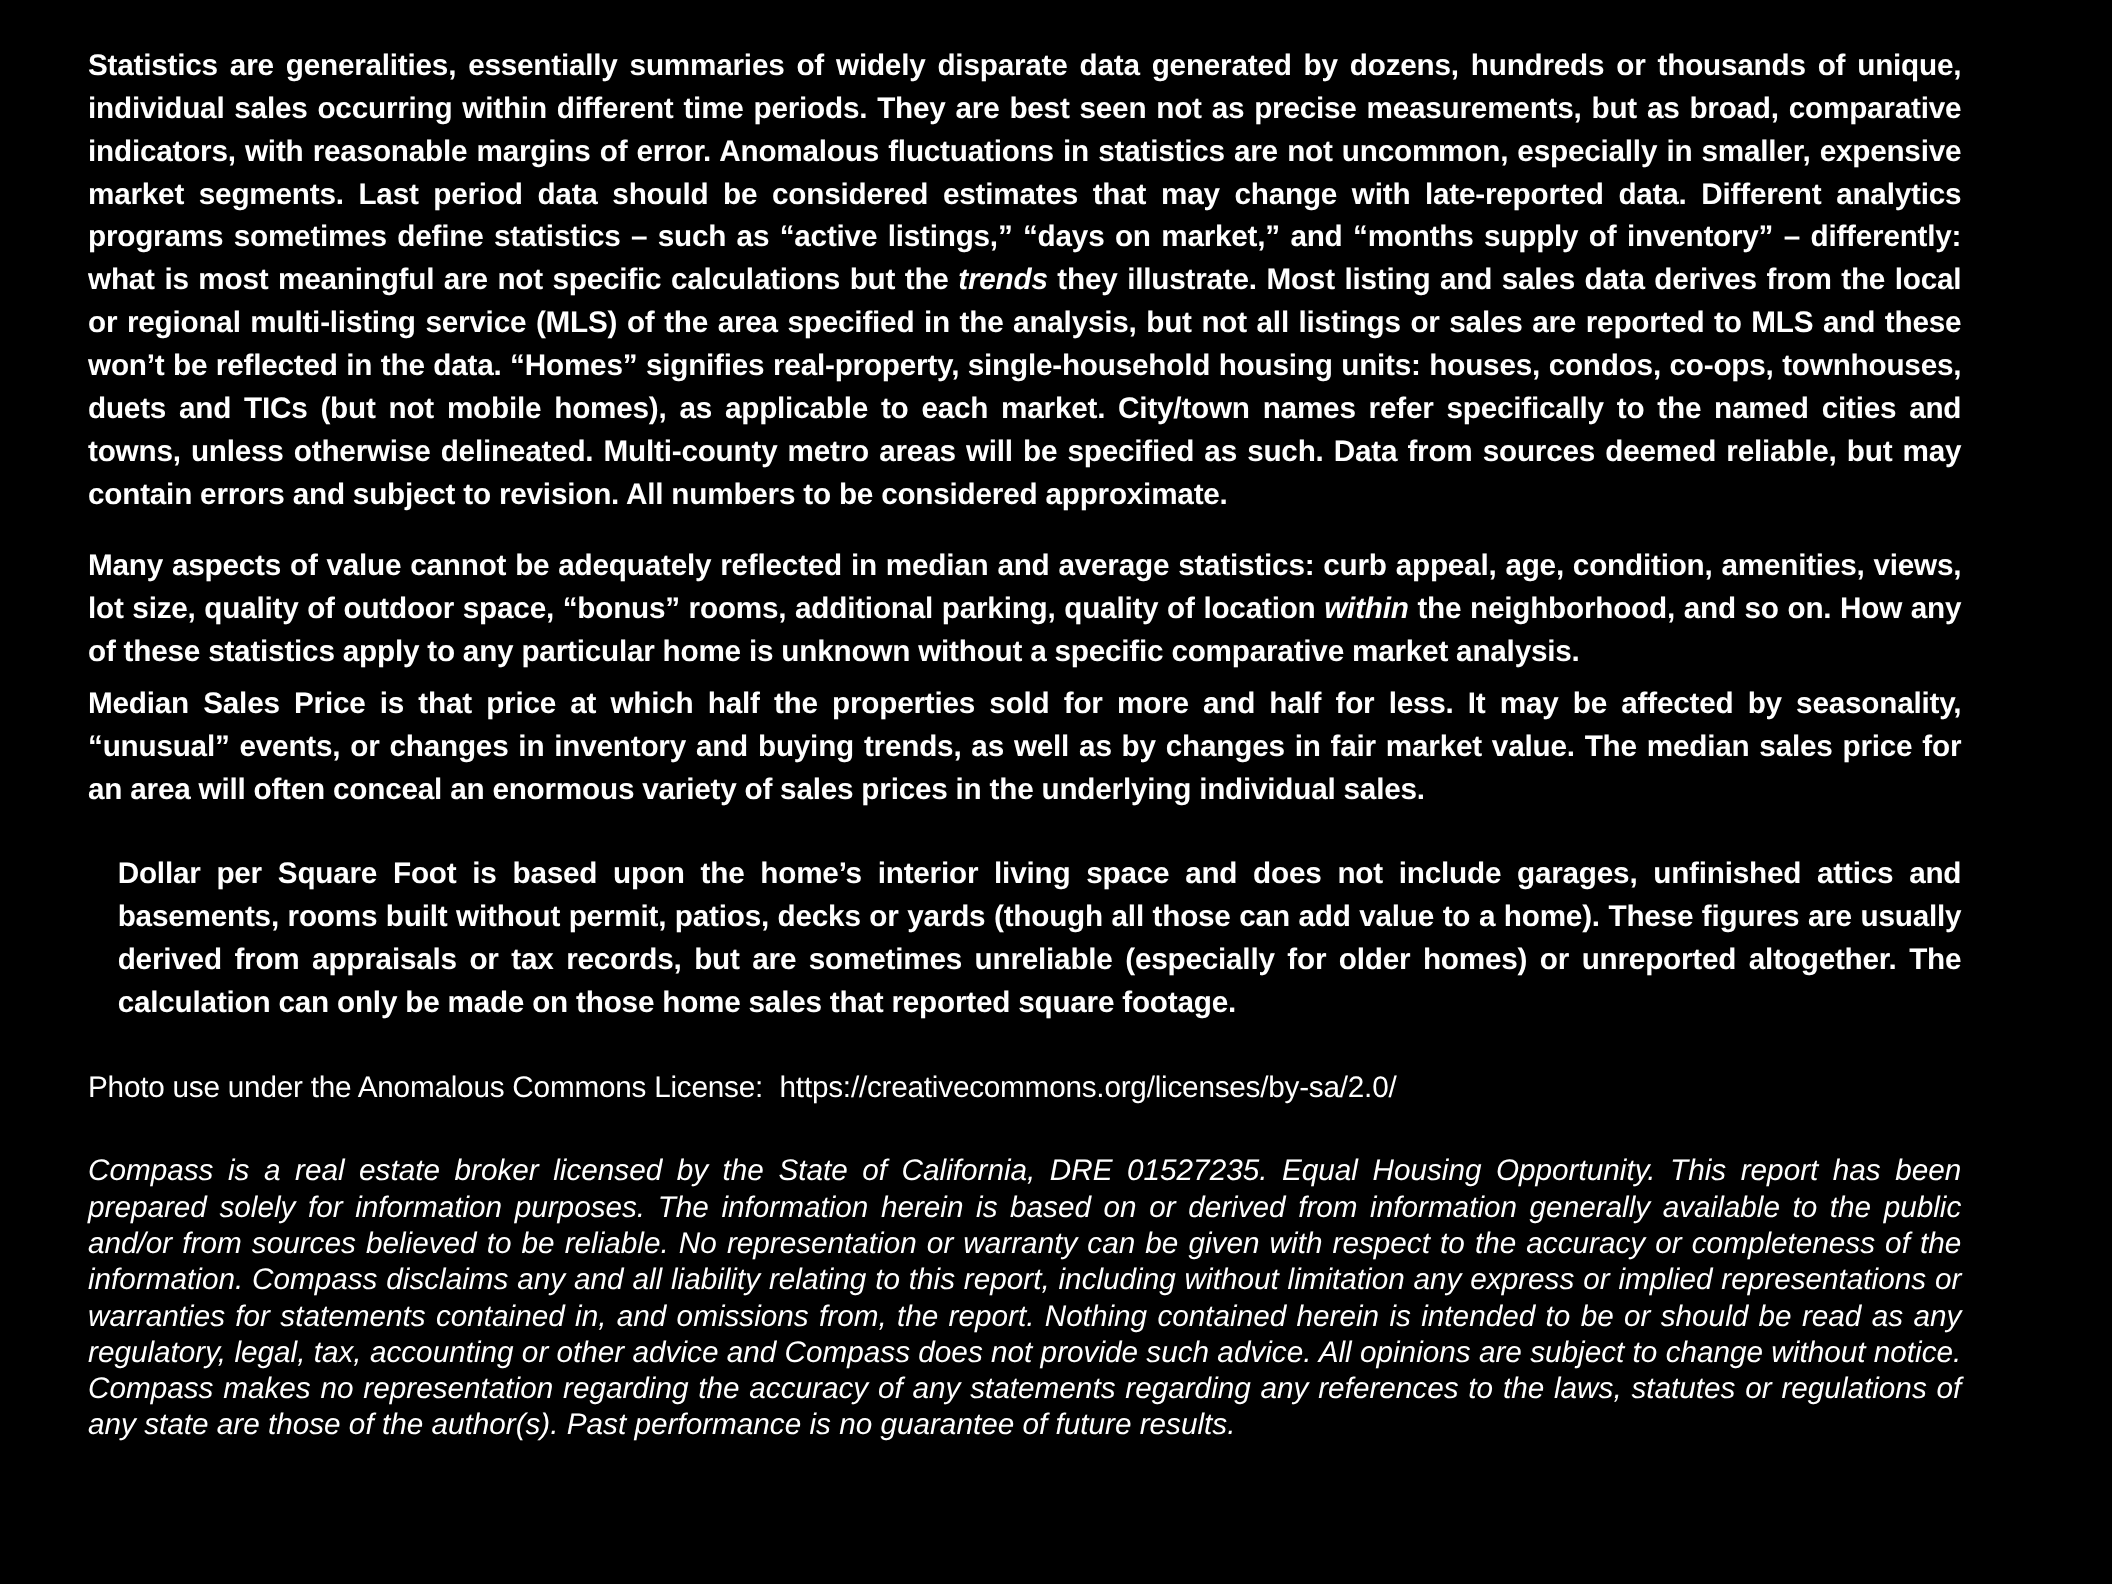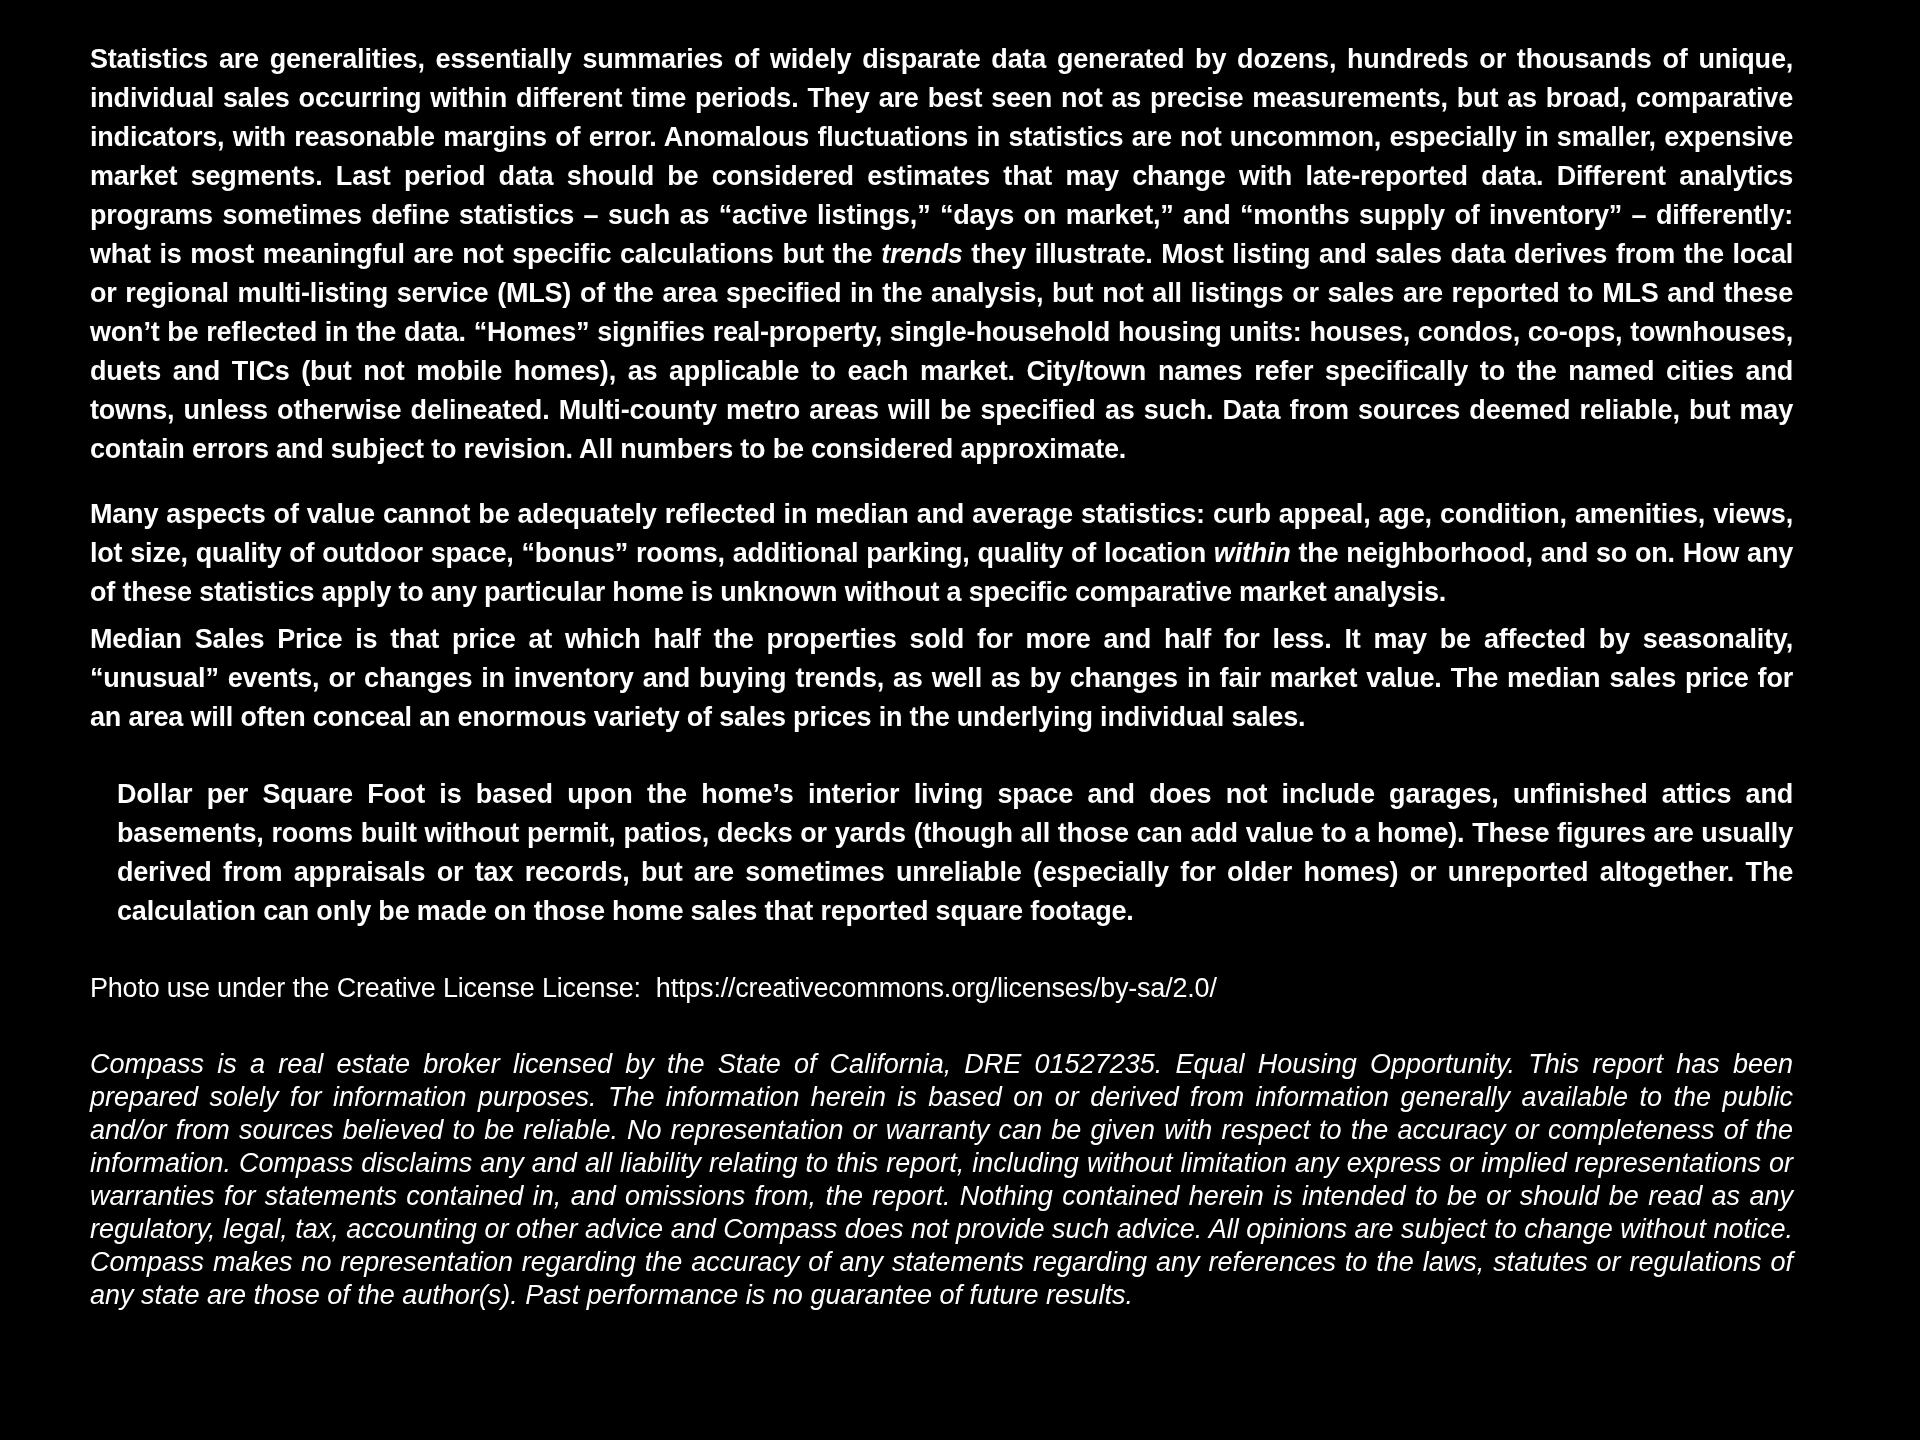--- a/index.html
+++ b/index.html
@@ -11,21 +11,21 @@
   body {
     width: 1920px;
     height: 1440px;
     position: relative;
     overflow: hidden;
     font-family: "Liberation Sans", "DejaVu Sans", sans-serif;
     -webkit-font-smoothing: antialiased;
   }
   .page {
     position: absolute;
-    left: 90px;
+    left: 80px;
     top: 40px;
     width: 1703px;
     color: #ffffff;
   }
   p {
     margin: 0;
     padding: 0;
   }
   .para-bold {
     font-size: 27px;
@@ -67,18 +67,18 @@
 
   <p class="para-bold"><span>Statistics are generalities, essentially summaries of widely disparate data generated by dozens, hundreds or thousands of unique, individual sales occurring within different time periods. They are best seen not as precise measurements, but as broad, comparative indicators, with reasonable margins of error. Anomalous fluctuations in statistics are not uncommon, especially in smaller, expensive market segments. Last period data should be considered estimates that may change with late-reported data. Different analytics programs sometimes define statistics – such as “active listings,” “days on market,” and “months supply of inventory” – differently: what is most meaningful are not specific calculations but the </span><span class="it">trends</span><span> they illustrate. Most listing and sales data derives from the local or regional multi-listing service (MLS) of the area specified in the analysis, but not all listings or sales are reported to MLS and these won’t be reflected in the data. “Homes” signifies real-property, single-household housing units: houses, condos, co-ops, townhouses, duets and TICs (but not mobile homes), as applicable to each market. City/town names refer specifically to the named cities and towns, unless otherwise delineated. Multi-county metro areas will be specified as such. Data from sources deemed reliable, but may contain errors and subject to revision. All numbers to be considered approximate.</span></p>
 
   <p class="para-bold gap-lg"><span>Many aspects of value cannot be adequately reflected in median and average statistics: curb appeal, age, condition, amenities, views, lot size, quality of outdoor space, “bonus” rooms, additional parking, quality of location </span><span class="it">within</span><span> the neighborhood, and so on. How any of these statistics apply to any particular home is unknown without a specific comparative market analysis.</span></p>
 
   <p class="para-bold gap-sm"><span>Median Sales Price is that price at which half the properties sold for more and half for less. It may be affected by seasonality, “unusual” events, or changes in inventory and buying trends, as well as by changes in fair market value. The median sales price for an area will often conceal an enormous variety of sales prices in the underlying individual sales.</span></p>
 
   <p class="para-bold gap-xl"><span>Dollar per Square Foot is based upon the home’s interior living space and does not include garages, unfinished attics and basements, rooms built without permit, patios, decks or yards (though all those can add value to a home). These figures are usually derived from appraisals or tax records, but are sometimes unreliable (especially for older homes) or unreported altogether. The calculation can only be made on those home sales that reported square footage.</span></p>
 
   <p class="photo-line">
-    <span>Photo use under the Creative License License:</span><span class="colon-gap"></span><span>https://creativecommons.org/licenses/by-sa/2.0/</span>
+    <span>Photo use under the Anomalous Commons License:</span><span class="colon-gap"></span><span>https://creativecommons.org/licenses/by-sa/2.0/</span>
   </p>
 
   <p class="disclaimer">Compass is a real estate broker licensed by the State of California, DRE 01527235. Equal Housing Opportunity. This report has been prepared solely for information purposes. The information herein is based on or derived from information generally available to the public and/or from sources believed to be reliable. No representation or warranty can be given with respect to the accuracy or completeness of the information. Compass disclaims any and all liability relating to this report, including without limitation any express or implied representations or warranties for statements contained in, and omissions from, the report. Nothing contained herein is intended to be or should be read as any regulatory, legal, tax, accounting or other advice and Compass does not provide such advice. All opinions are subject to change without notice. Compass makes no representation regarding the accuracy of any statements regarding any references to the laws, statutes or regulations of any state are those of the author(s). Past performance is no guarantee of future results.</p>
 
 </main>
 
 </body></html>

